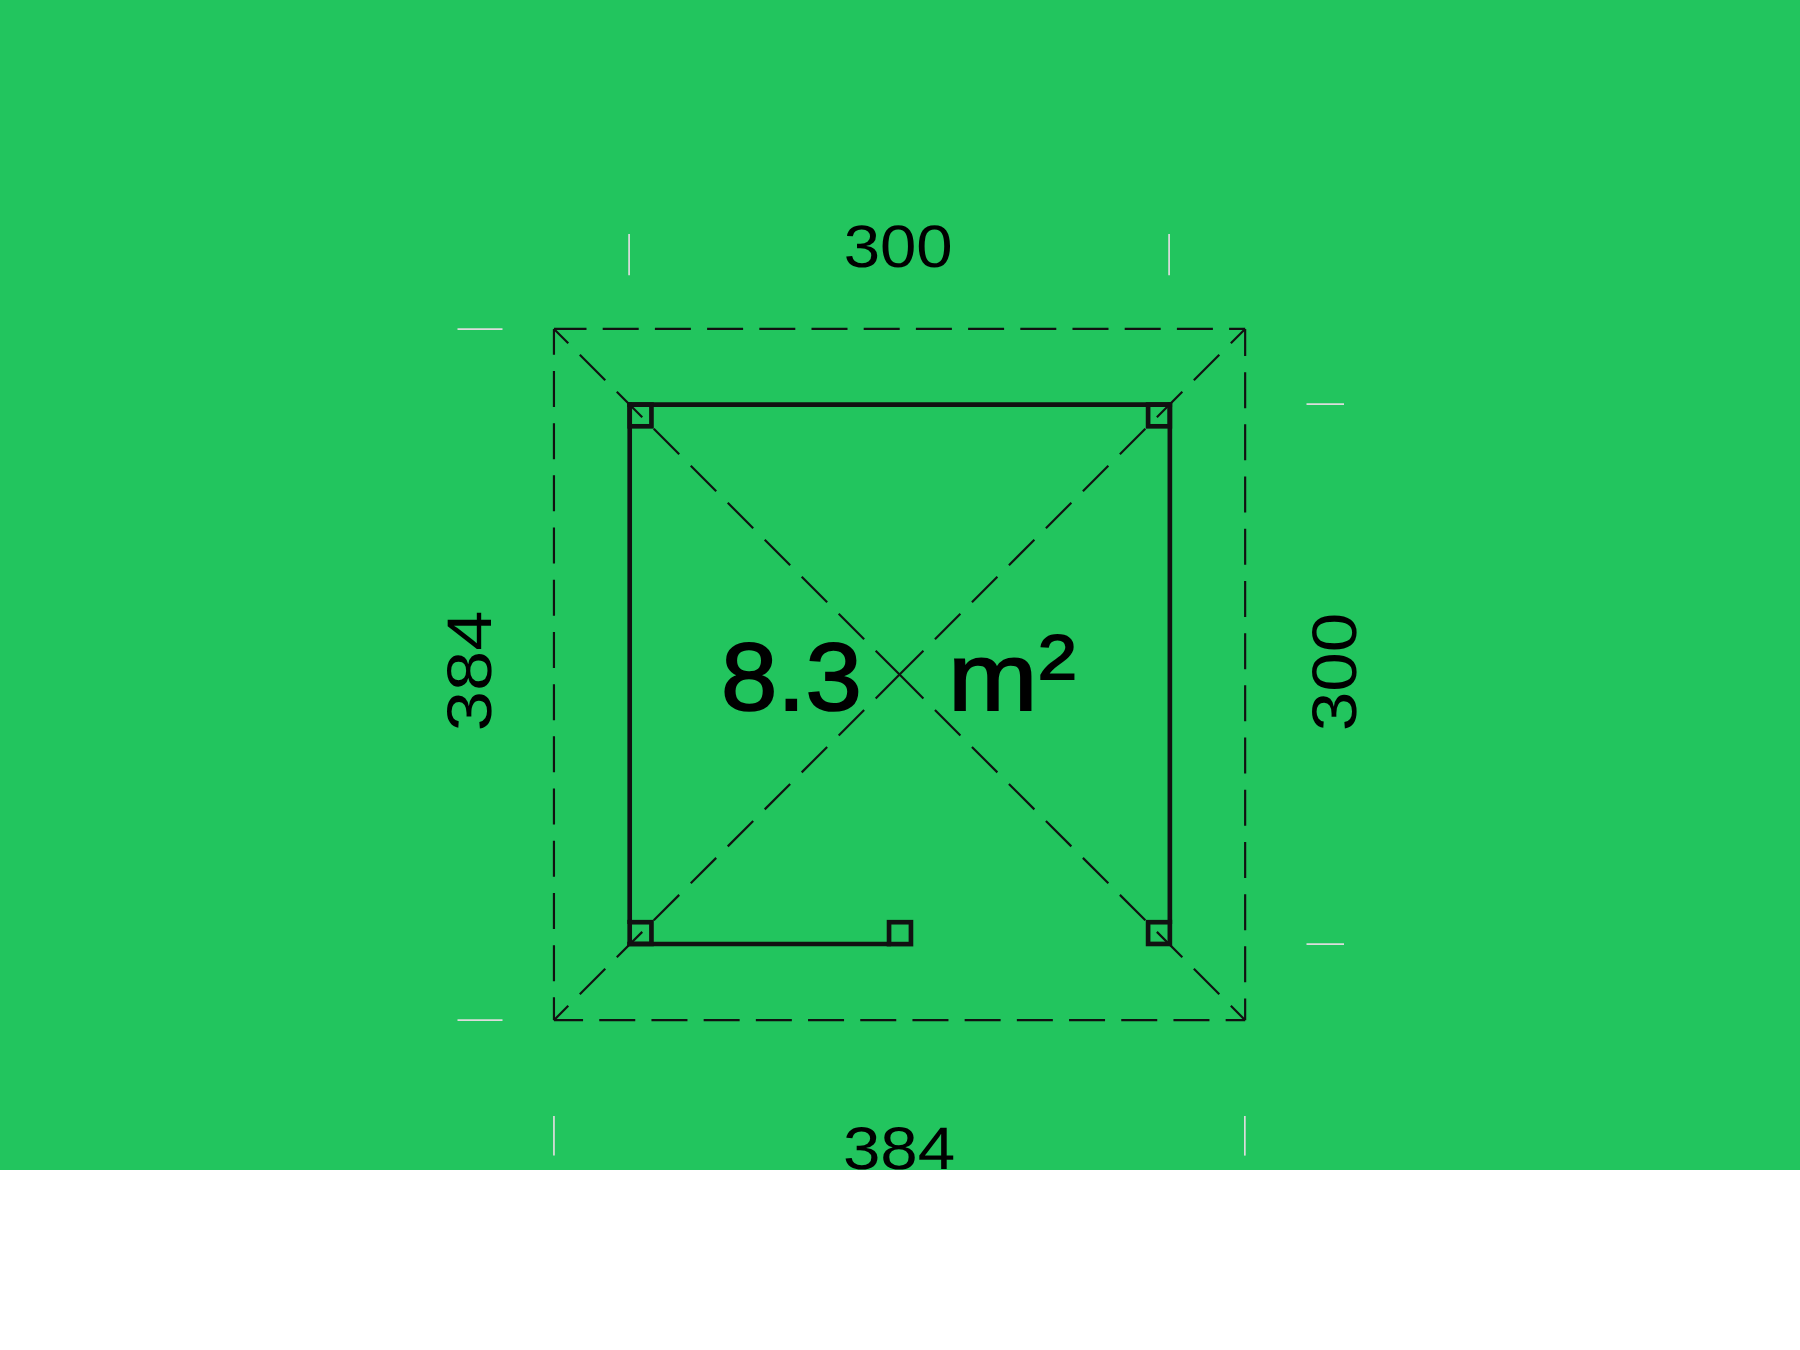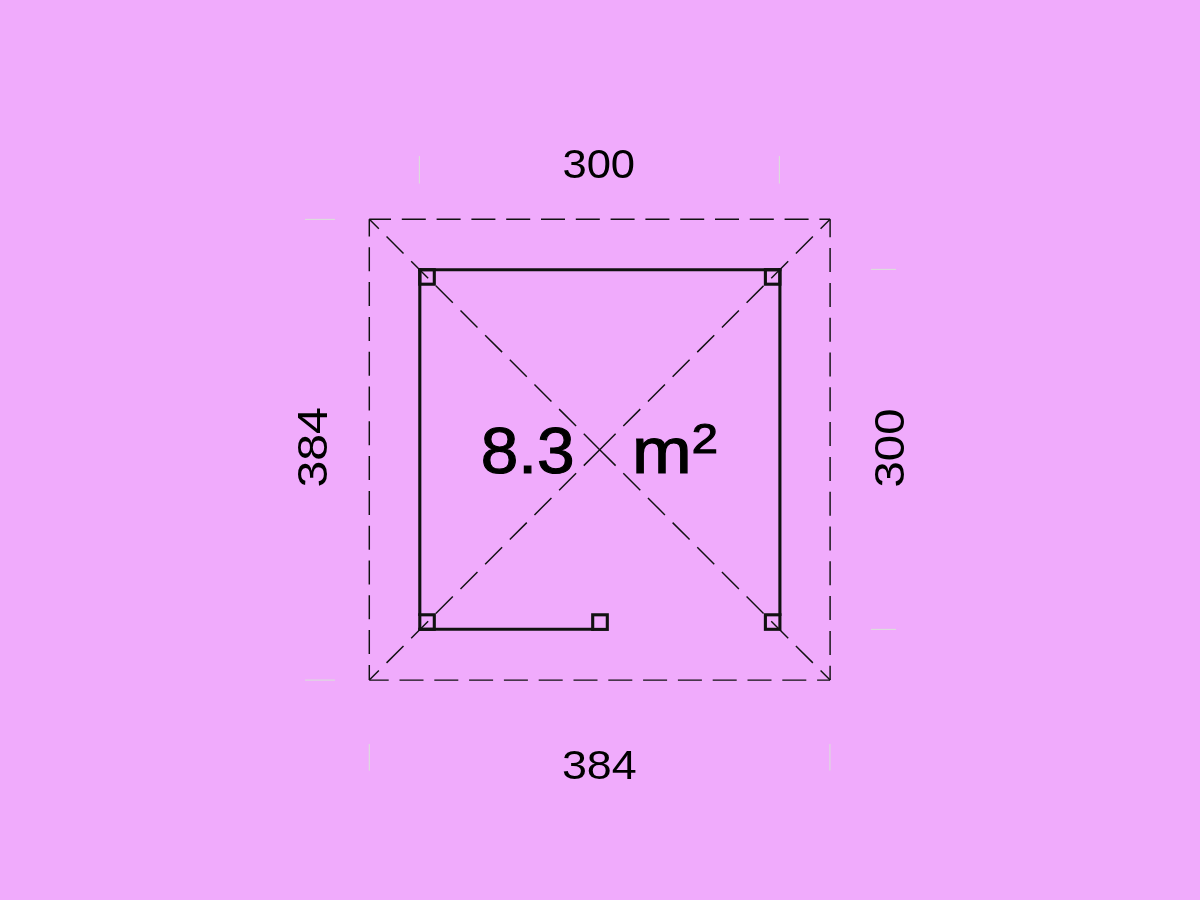--- a/index.html
+++ b/index.html
@@ -1,16 +1,16 @@
 <!DOCTYPE html>
 <html><head>
 <meta charset="utf-8">
 <style>
   html,body{margin:0;padding:0;background:#ffffff;}
-  .wrap{width:1200px;height:900px;position:relative;overflow:hidden;background:#f0abfc;}
+  .wrap{width:1200px;height:780px;position:relative;overflow:hidden;background:#22c55e;}
   text{font-family:"Liberation Sans",sans-serif;fill:#000;}
 </style>
 </head>
 <body>
 <div class="wrap">
 <svg width="1200" height="900" viewBox="0 0 1200 900" xmlns="http://www.w3.org/2000/svg">
 
   <g stroke="#dcdcdc" stroke-width="1.15">
     <line x1="419.4" y1="156.0" x2="419.4" y2="183.5"></line>
     <line x1="779.4" y1="156.0" x2="779.4" y2="183.5"></line>

